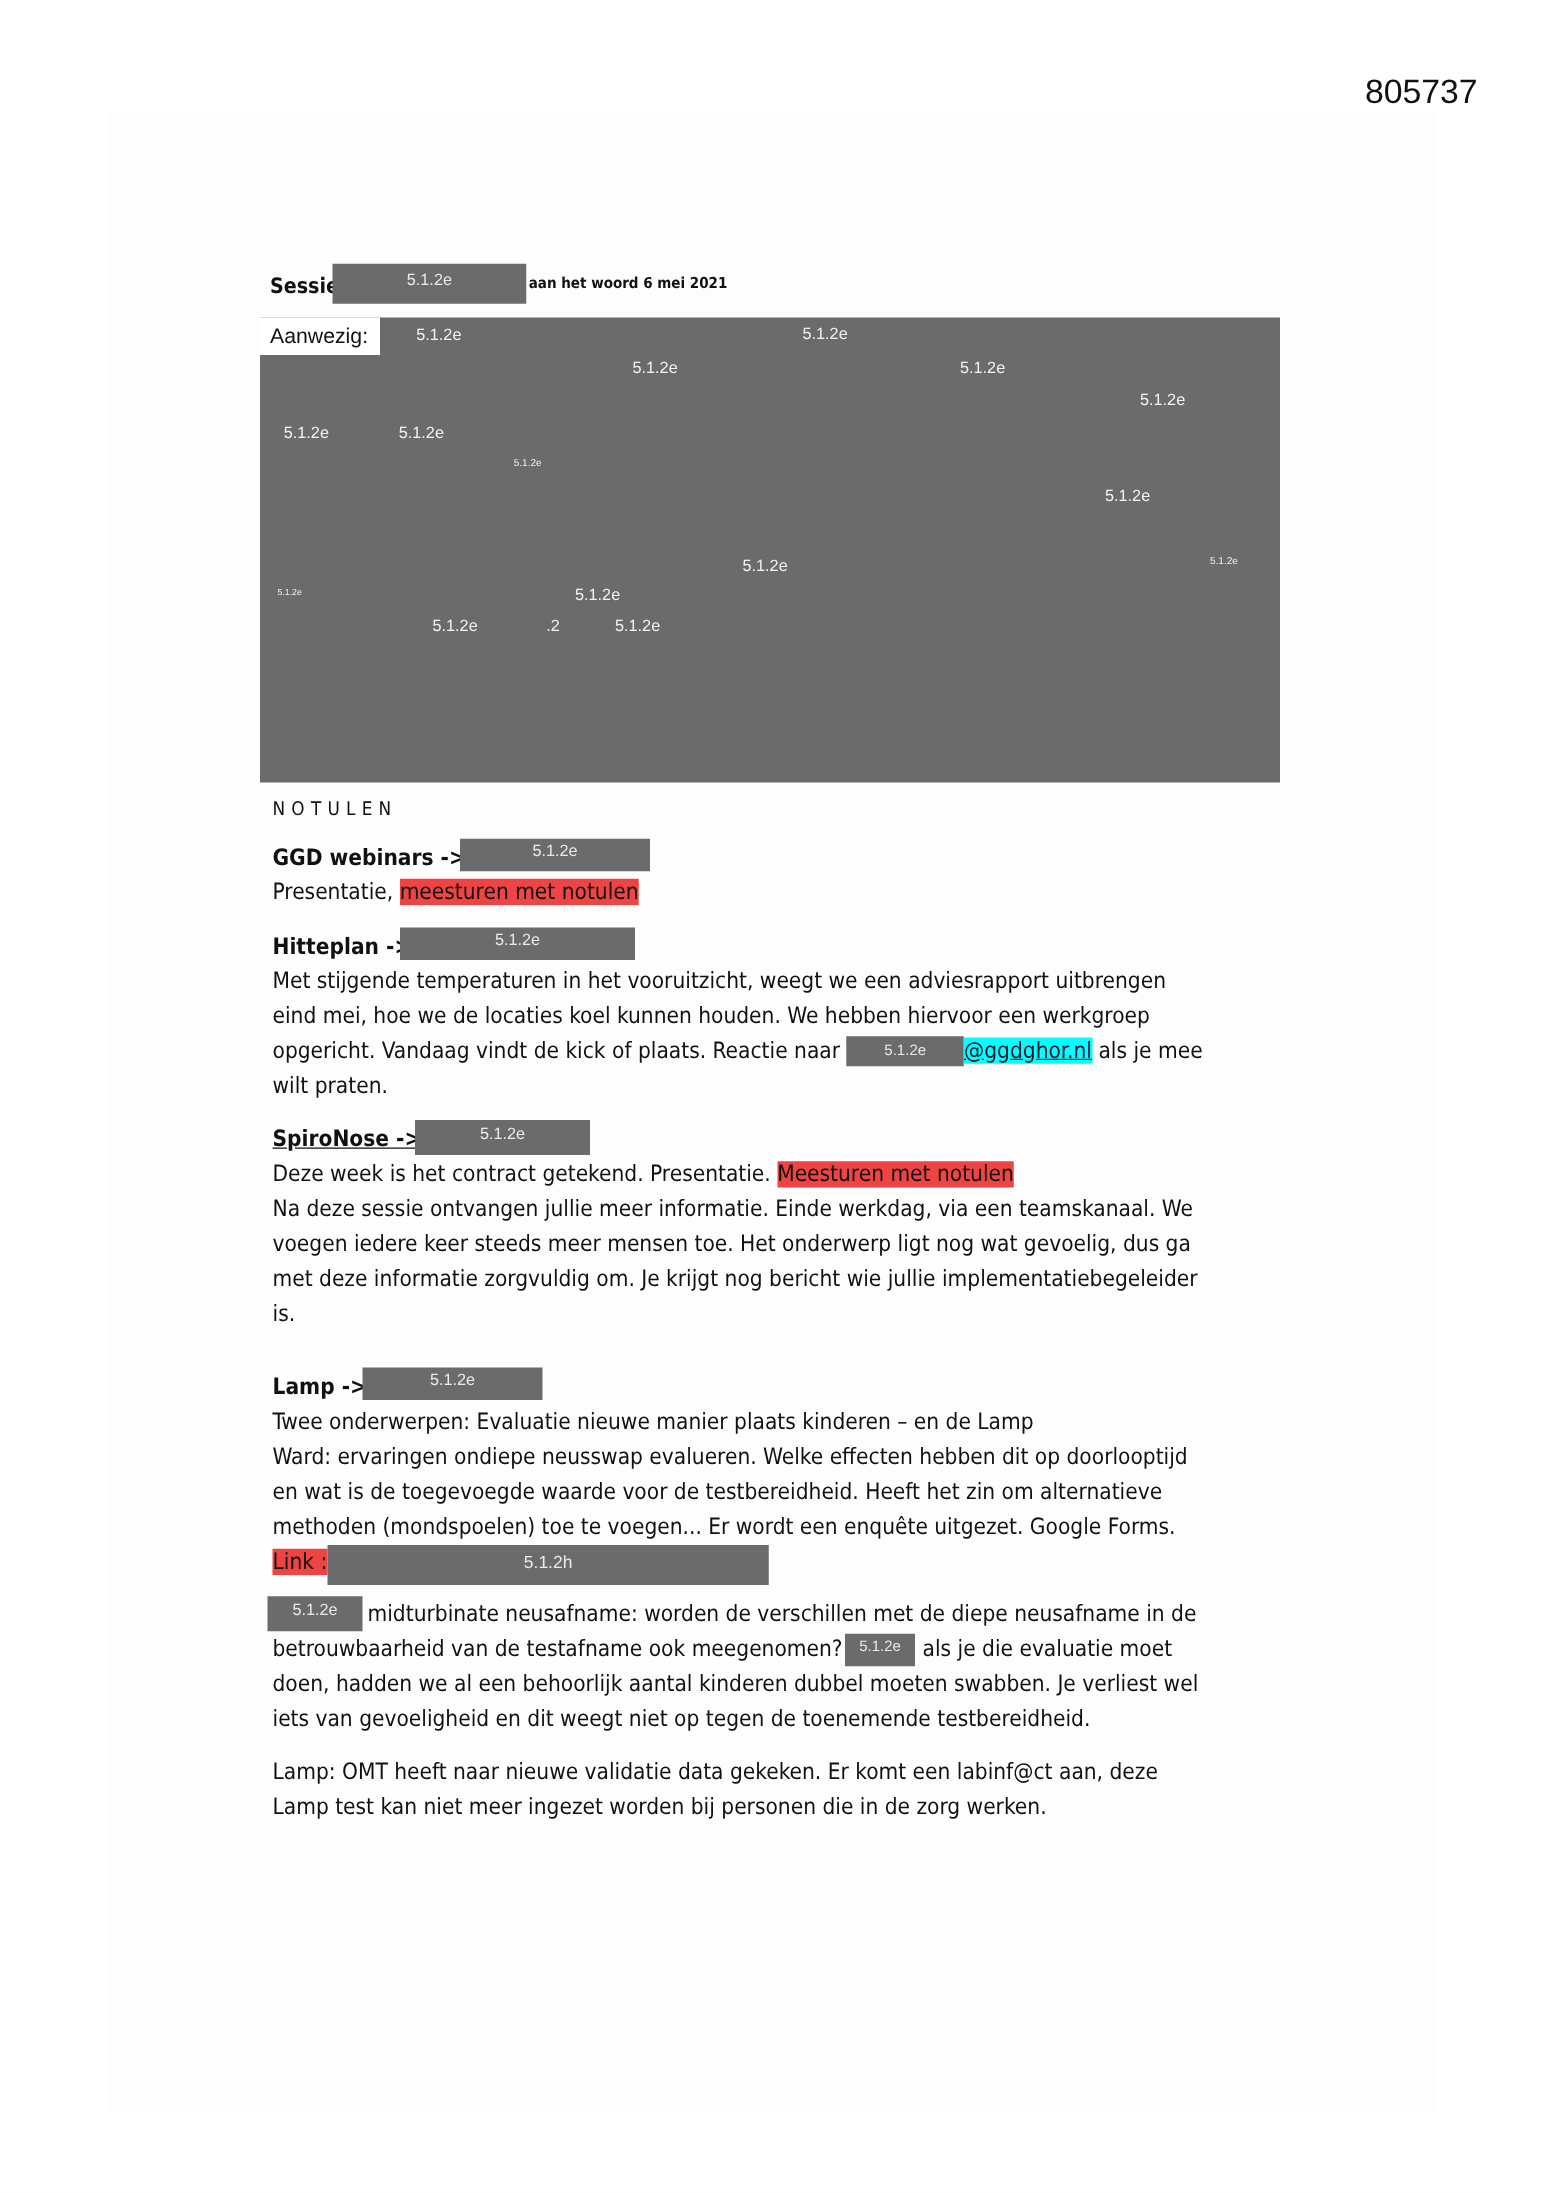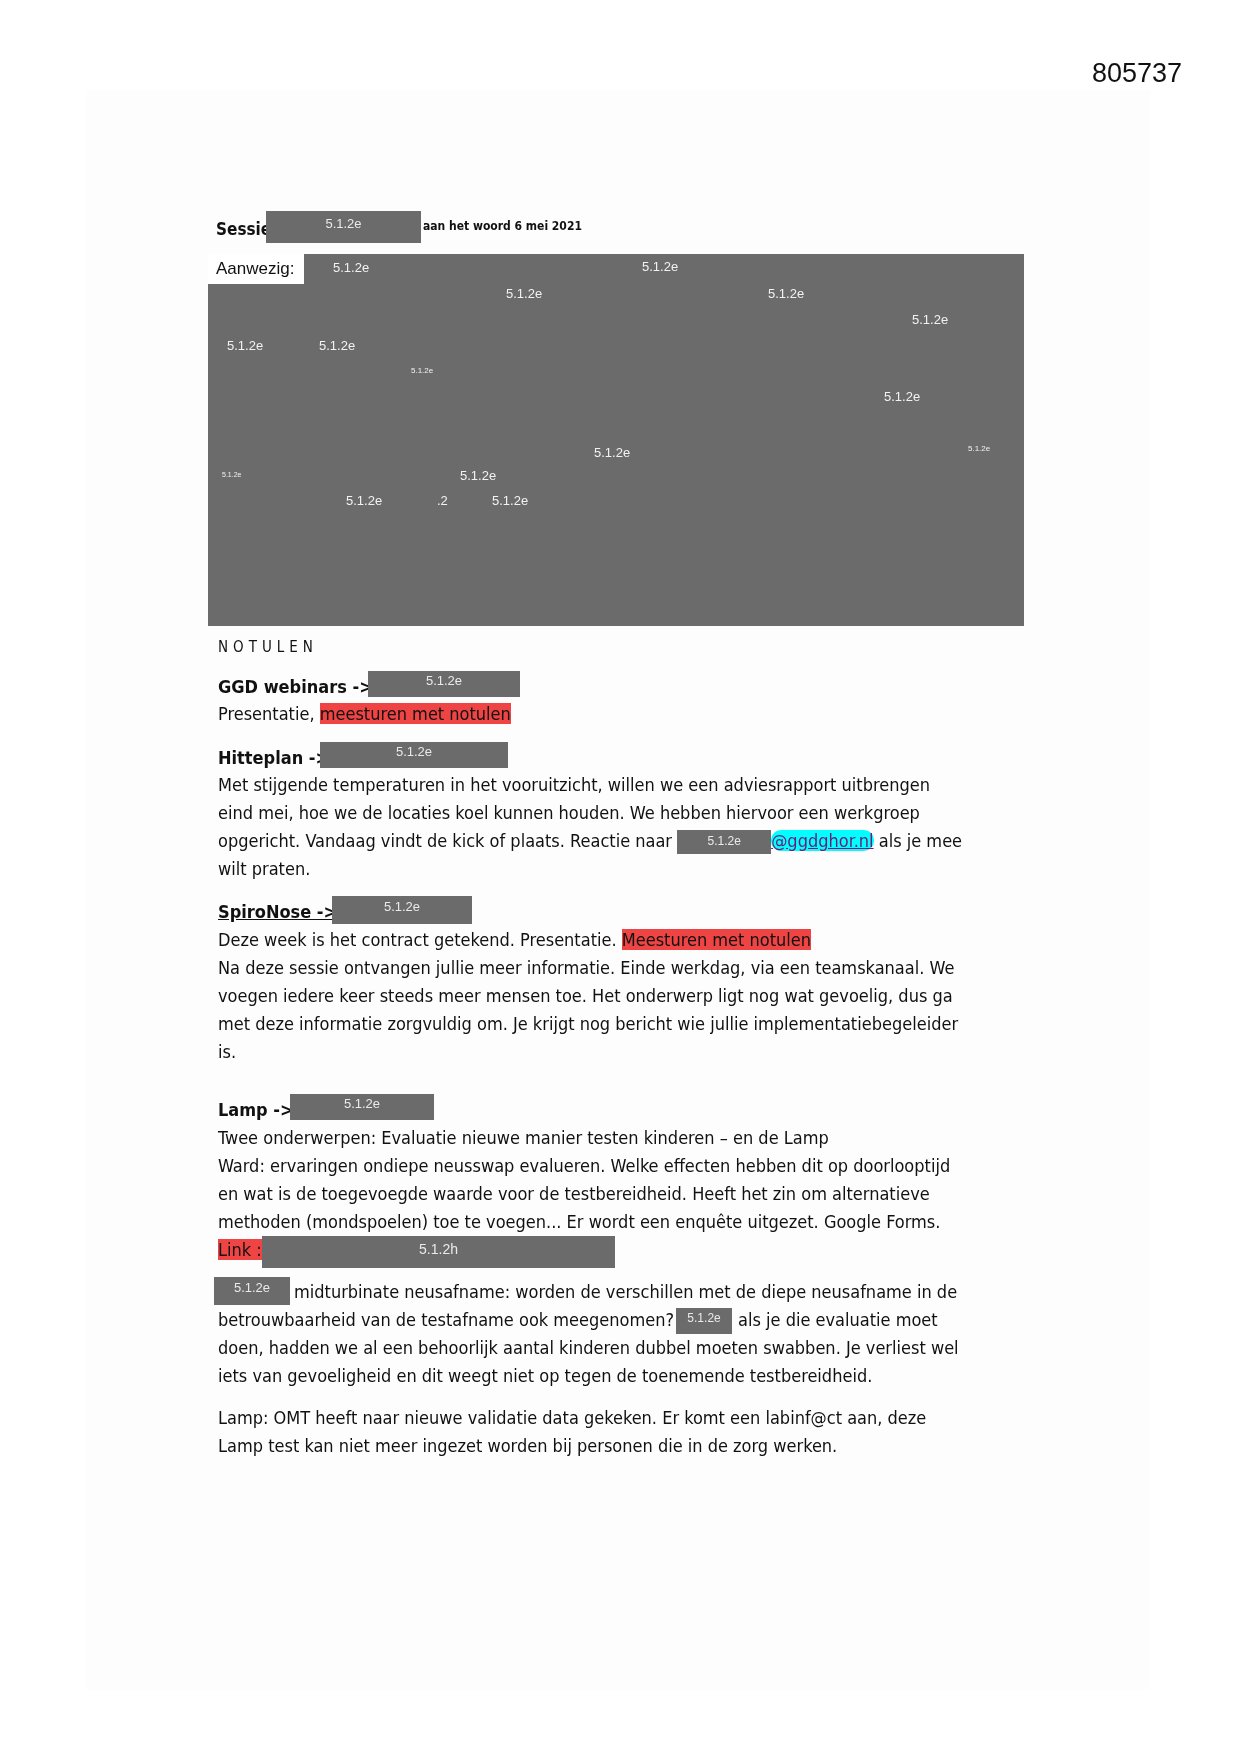--- a/index.html
+++ b/index.html
@@ -18,21 +18,21 @@
   .aanw-block { position: absolute; left: 208px; top: 254px; width: 816px; height: 372px; background: #6b6b6b; }
   .aanw-label { position: absolute; left: 208px; top: 254px; width: 96px; height: 30px; background: #fff;
     font-size: 17px; line-height: 30px; padding-left: 8px; box-sizing: border-box; }
   .gray-lbl { position: absolute; color: #f2f2f2; font-family: "Liberation Sans", sans-serif; font-size: 13px; }
   .gray-lbl.sm { font-size: 8px; }
   .gray-lbl.xs { font-size: 7px; }
   .notulen { position: absolute; top: 638px; left: 0; font-size: 15px; letter-spacing: 5px; }
   .p { position: absolute; left: 0; font-size: 18px; line-height: 28px; white-space: nowrap; }
   .h { font-weight: bold; }
   .hl { background: #ef4444; }
-  .cyan { background: #00ffff; text-decoration: underline; color: #701a75; border-radius: 10px; }
+  .cyan { background: #00ffff; text-decoration: underline; color: #0f172a; }
 </style>
 </head>
 <body>
 
 <div class="docnum">805737</div>
 <div class="sheet"></div>
 
 <div>
   <span class="abs" style="left:216px;top:219px;font-size:17px;font-weight:bold;font-family:'DejaVu Sans Condensed','Liberation Sans',sans-serif;">Sessie</span>
   <span class="abs redact" style="left:266px;top:211px;width:155px;height:32px;line-height:26px;font-size:13px;">5.1.2e</span>
@@ -60,36 +60,36 @@
 
 <div class="content" style="left:218px;">
   <div class="notulen">NOTULEN</div>
 
   <div class="p h" style="top:673px;">GGD webinars -&gt;</div>
   <span class="abs redact" style="left:150px;top:671px;width:152px;height:26px;line-height:20px;font-size:13px;">5.1.2e</span>
   <div class="p" style="top:700px;"><span>Presentatie, </span><span class="hl">meesturen met notulen</span></div>
 
   <div class="p h" style="top:744px;">Hitteplan -&gt;</div>
   <span class="abs redact" style="left:102px;top:742px;width:188px;height:26px;line-height:20px;font-size:13px;">5.1.2e</span>
-  <div class="p" style="top:771px;">Met stijgende temperaturen in het vooruitzicht, willen we een adviesrapport uitbrengen</div>
+  <div class="p" style="top:771px;">Met stijgende temperaturen in het vooruitzicht, weegt we een adviesrapport uitbrengen</div>
   <div class="p" style="top:799px;">eind mei, hoe we de locaties koel kunnen houden. We hebben hiervoor een werkgroep</div>
   <div class="p" style="top:827px;"><span>opgericht. Vandaag vindt de kick of plaats. Reactie naar</span> <span class="redact" style="width:94px;height:24px;line-height:22px;font-size:12px;">5.1.2e</span><span class="cyan">@ggdghor.nl</span> <span>als je mee</span></div>
   <div class="p" style="top:855px;">wilt praten.</div>
 
   <div class="p h" style="top:898px;text-decoration:underline;">SpiroNose -&gt;</div>
   <span class="abs redact" style="left:114px;top:896px;width:140px;height:28px;line-height:22px;font-size:13px;">5.1.2e</span>
   <div class="p" style="top:926px;"><span>Deze week is het contract getekend. Presentatie. </span><span class="hl">Meesturen met notulen</span></div>
   <div class="p" style="top:954px;">Na deze sessie ontvangen jullie meer informatie. Einde werkdag, via een teamskanaal. We</div>
   <div class="p" style="top:982px;">voegen iedere keer steeds meer mensen toe. Het onderwerp ligt nog wat gevoelig, dus ga</div>
   <div class="p" style="top:1010px;">met deze informatie zorgvuldig om. Je krijgt nog bericht wie jullie implementatiebegeleider</div>
   <div class="p" style="top:1038px;">is.</div>
 
   <div class="p h" style="top:1096px;">Lamp -&gt;</div>
   <span class="abs redact" style="left:72px;top:1094px;width:144px;height:26px;line-height:20px;font-size:13px;">5.1.2e</span>
-  <div class="p" style="top:1124px;">Twee onderwerpen: Evaluatie nieuwe manier testen kinderen – en de Lamp</div>
+  <div class="p" style="top:1124px;">Twee onderwerpen: Evaluatie nieuwe manier plaats kinderen – en de Lamp</div>
   <div class="p" style="top:1152px;">Ward: ervaringen ondiepe neusswap evalueren. Welke effecten hebben dit op doorlooptijd</div>
   <div class="p" style="top:1180px;">en wat is de toegevoegde waarde voor de testbereidheid. Heeft het zin om alternatieve</div>
   <div class="p" style="top:1208px;">methoden (mondspoelen) toe te voegen... Er wordt een enquête uitgezet. Google Forms.</div>
   <div class="p" style="top:1236px;"><span class="hl">Link :</span></div>
   <span class="abs redact" style="left:44px;top:1236px;width:353px;height:32px;line-height:26px;font-size:14px;">5.1.2h</span>
 
   <span class="abs redact" style="left:-4px;top:1277px;width:76px;height:28px;line-height:22px;font-size:13px;">5.1.2e</span>
   <div class="p" style="top:1278px;left:76px;">midturbinate neusafname: worden de verschillen met de diepe neusafname in de</div>
   <div class="p" style="top:1306px;"><span>betrouwbaarheid van de testafname ook meegenomen?</span><span class="redact" style="width:56px;height:26px;line-height:20px;font-size:12px;margin:0 6px 0 2px;">5.1.2e</span><span>als je die evaluatie moet</span></div>
   <div class="p" style="top:1334px;">doen, hadden we al een behoorlijk aantal kinderen dubbel moeten swabben. Je verliest wel</div>

